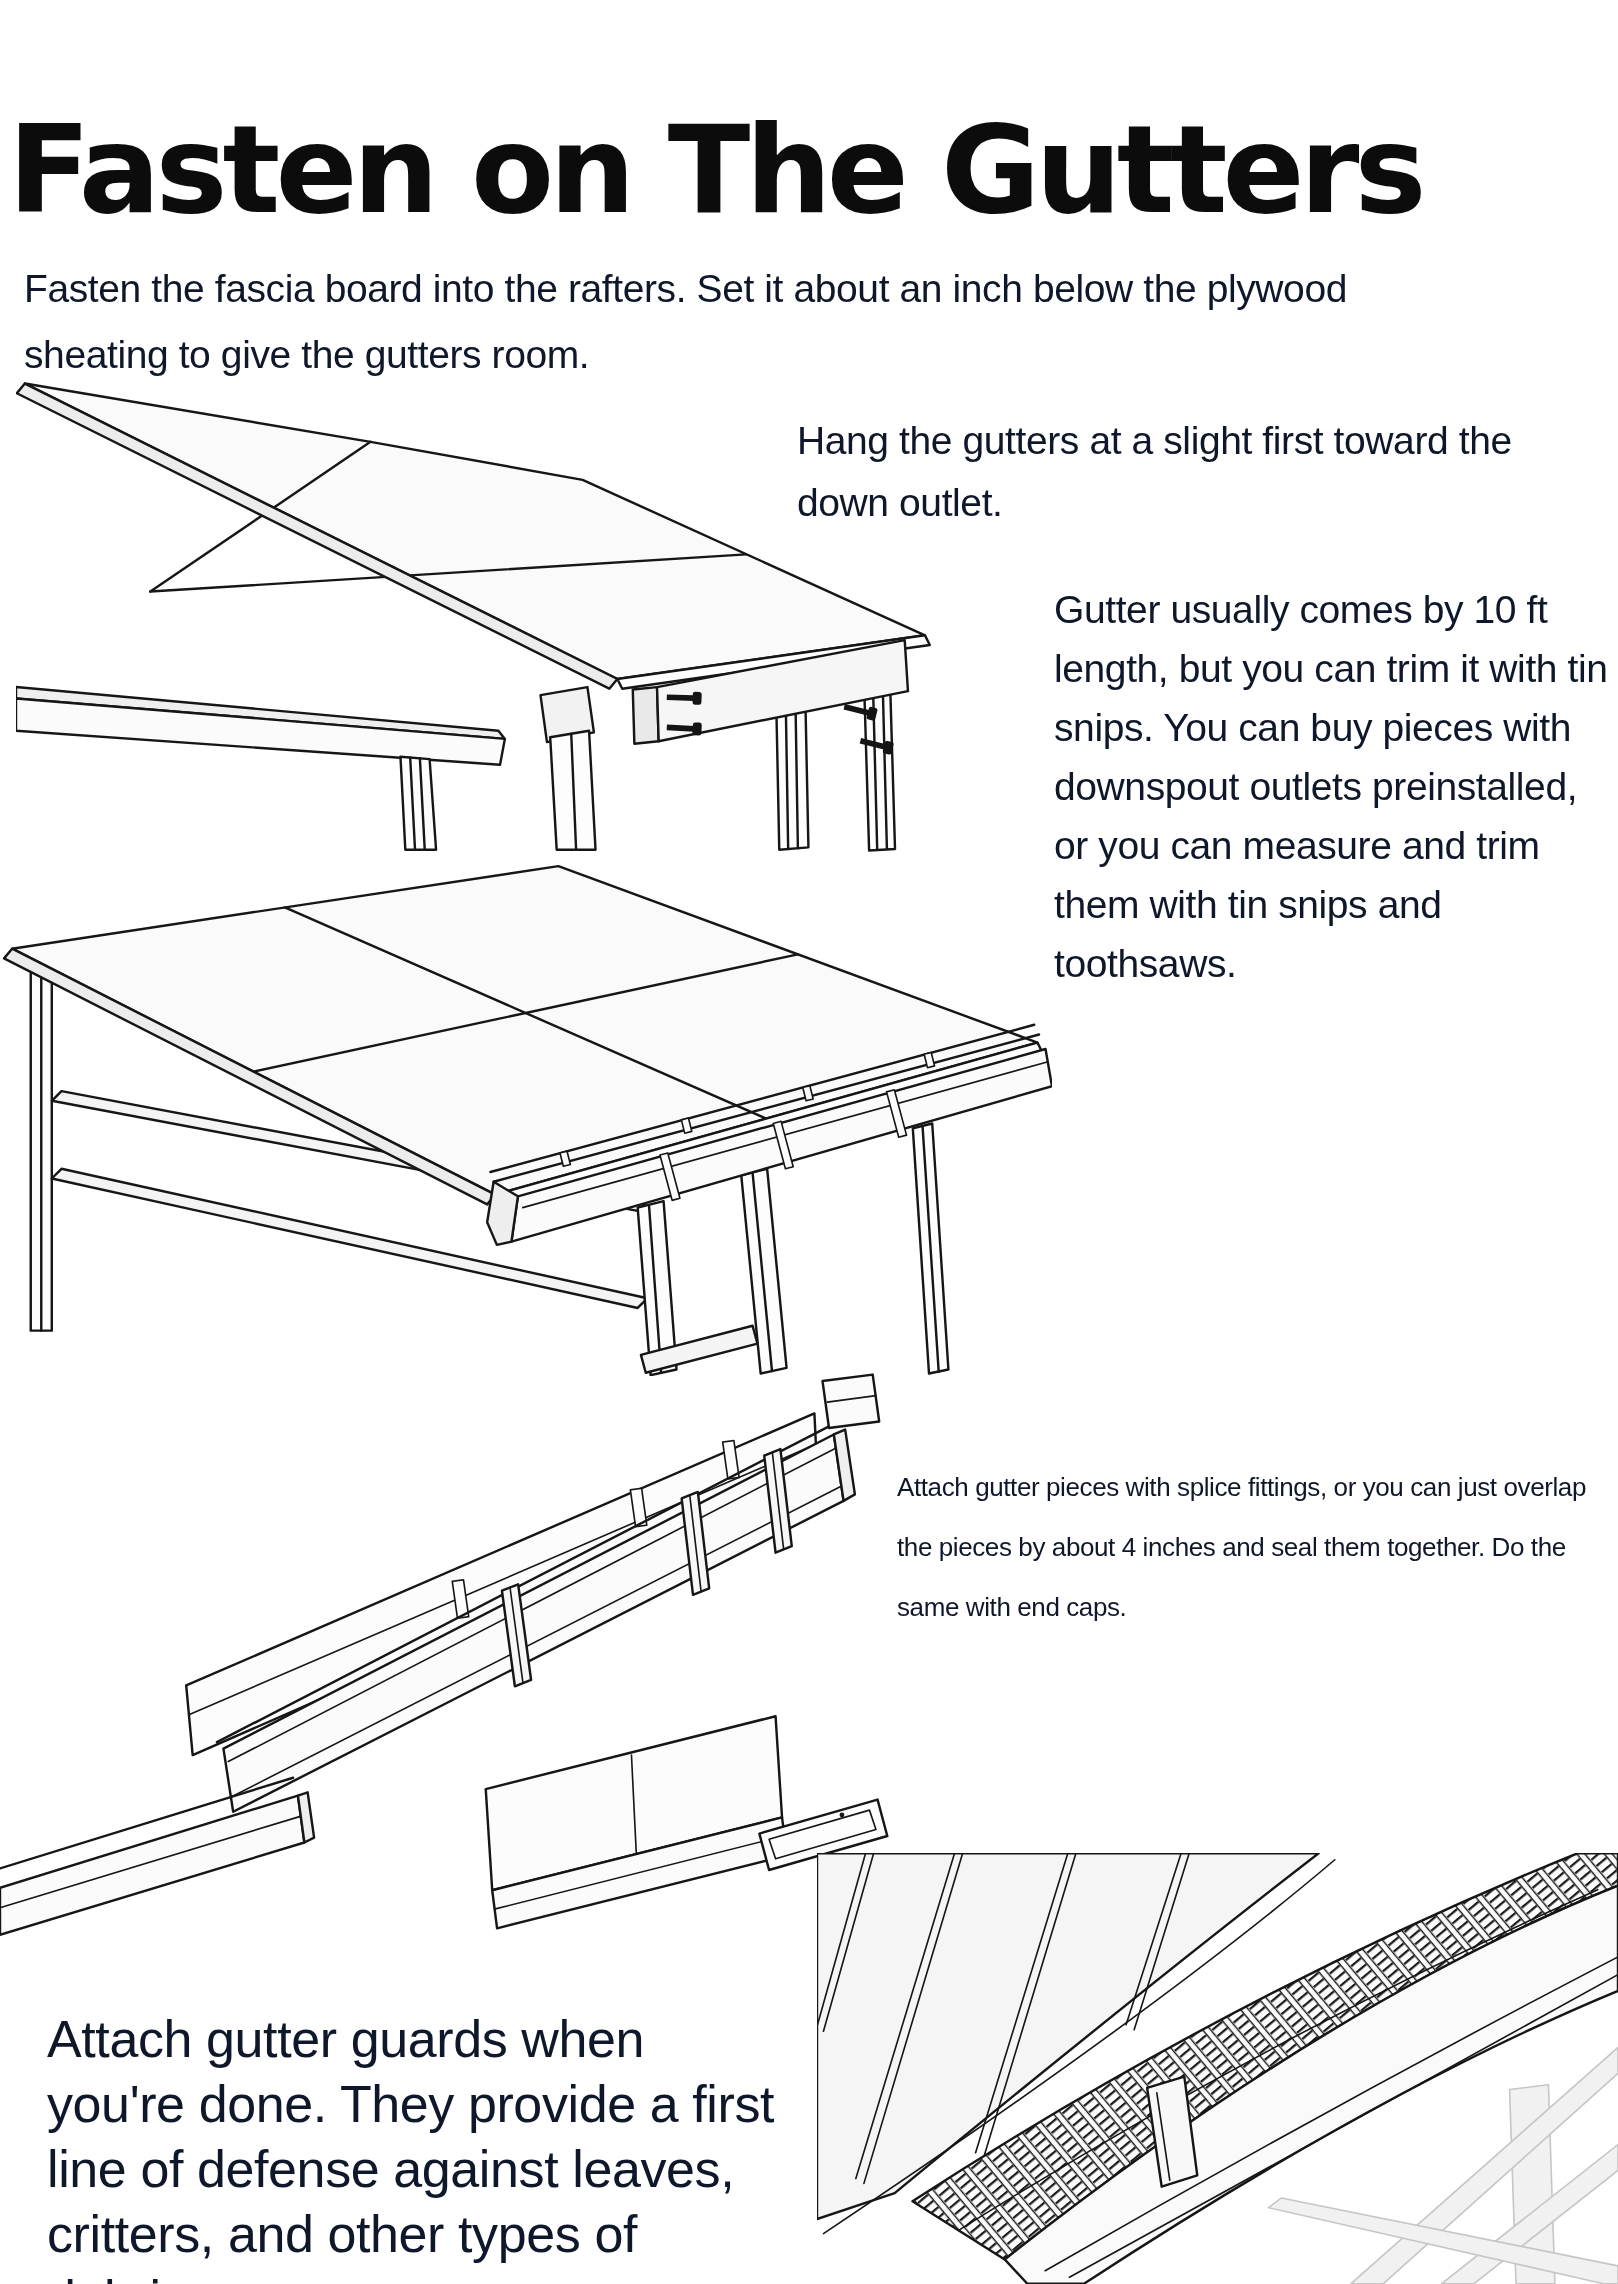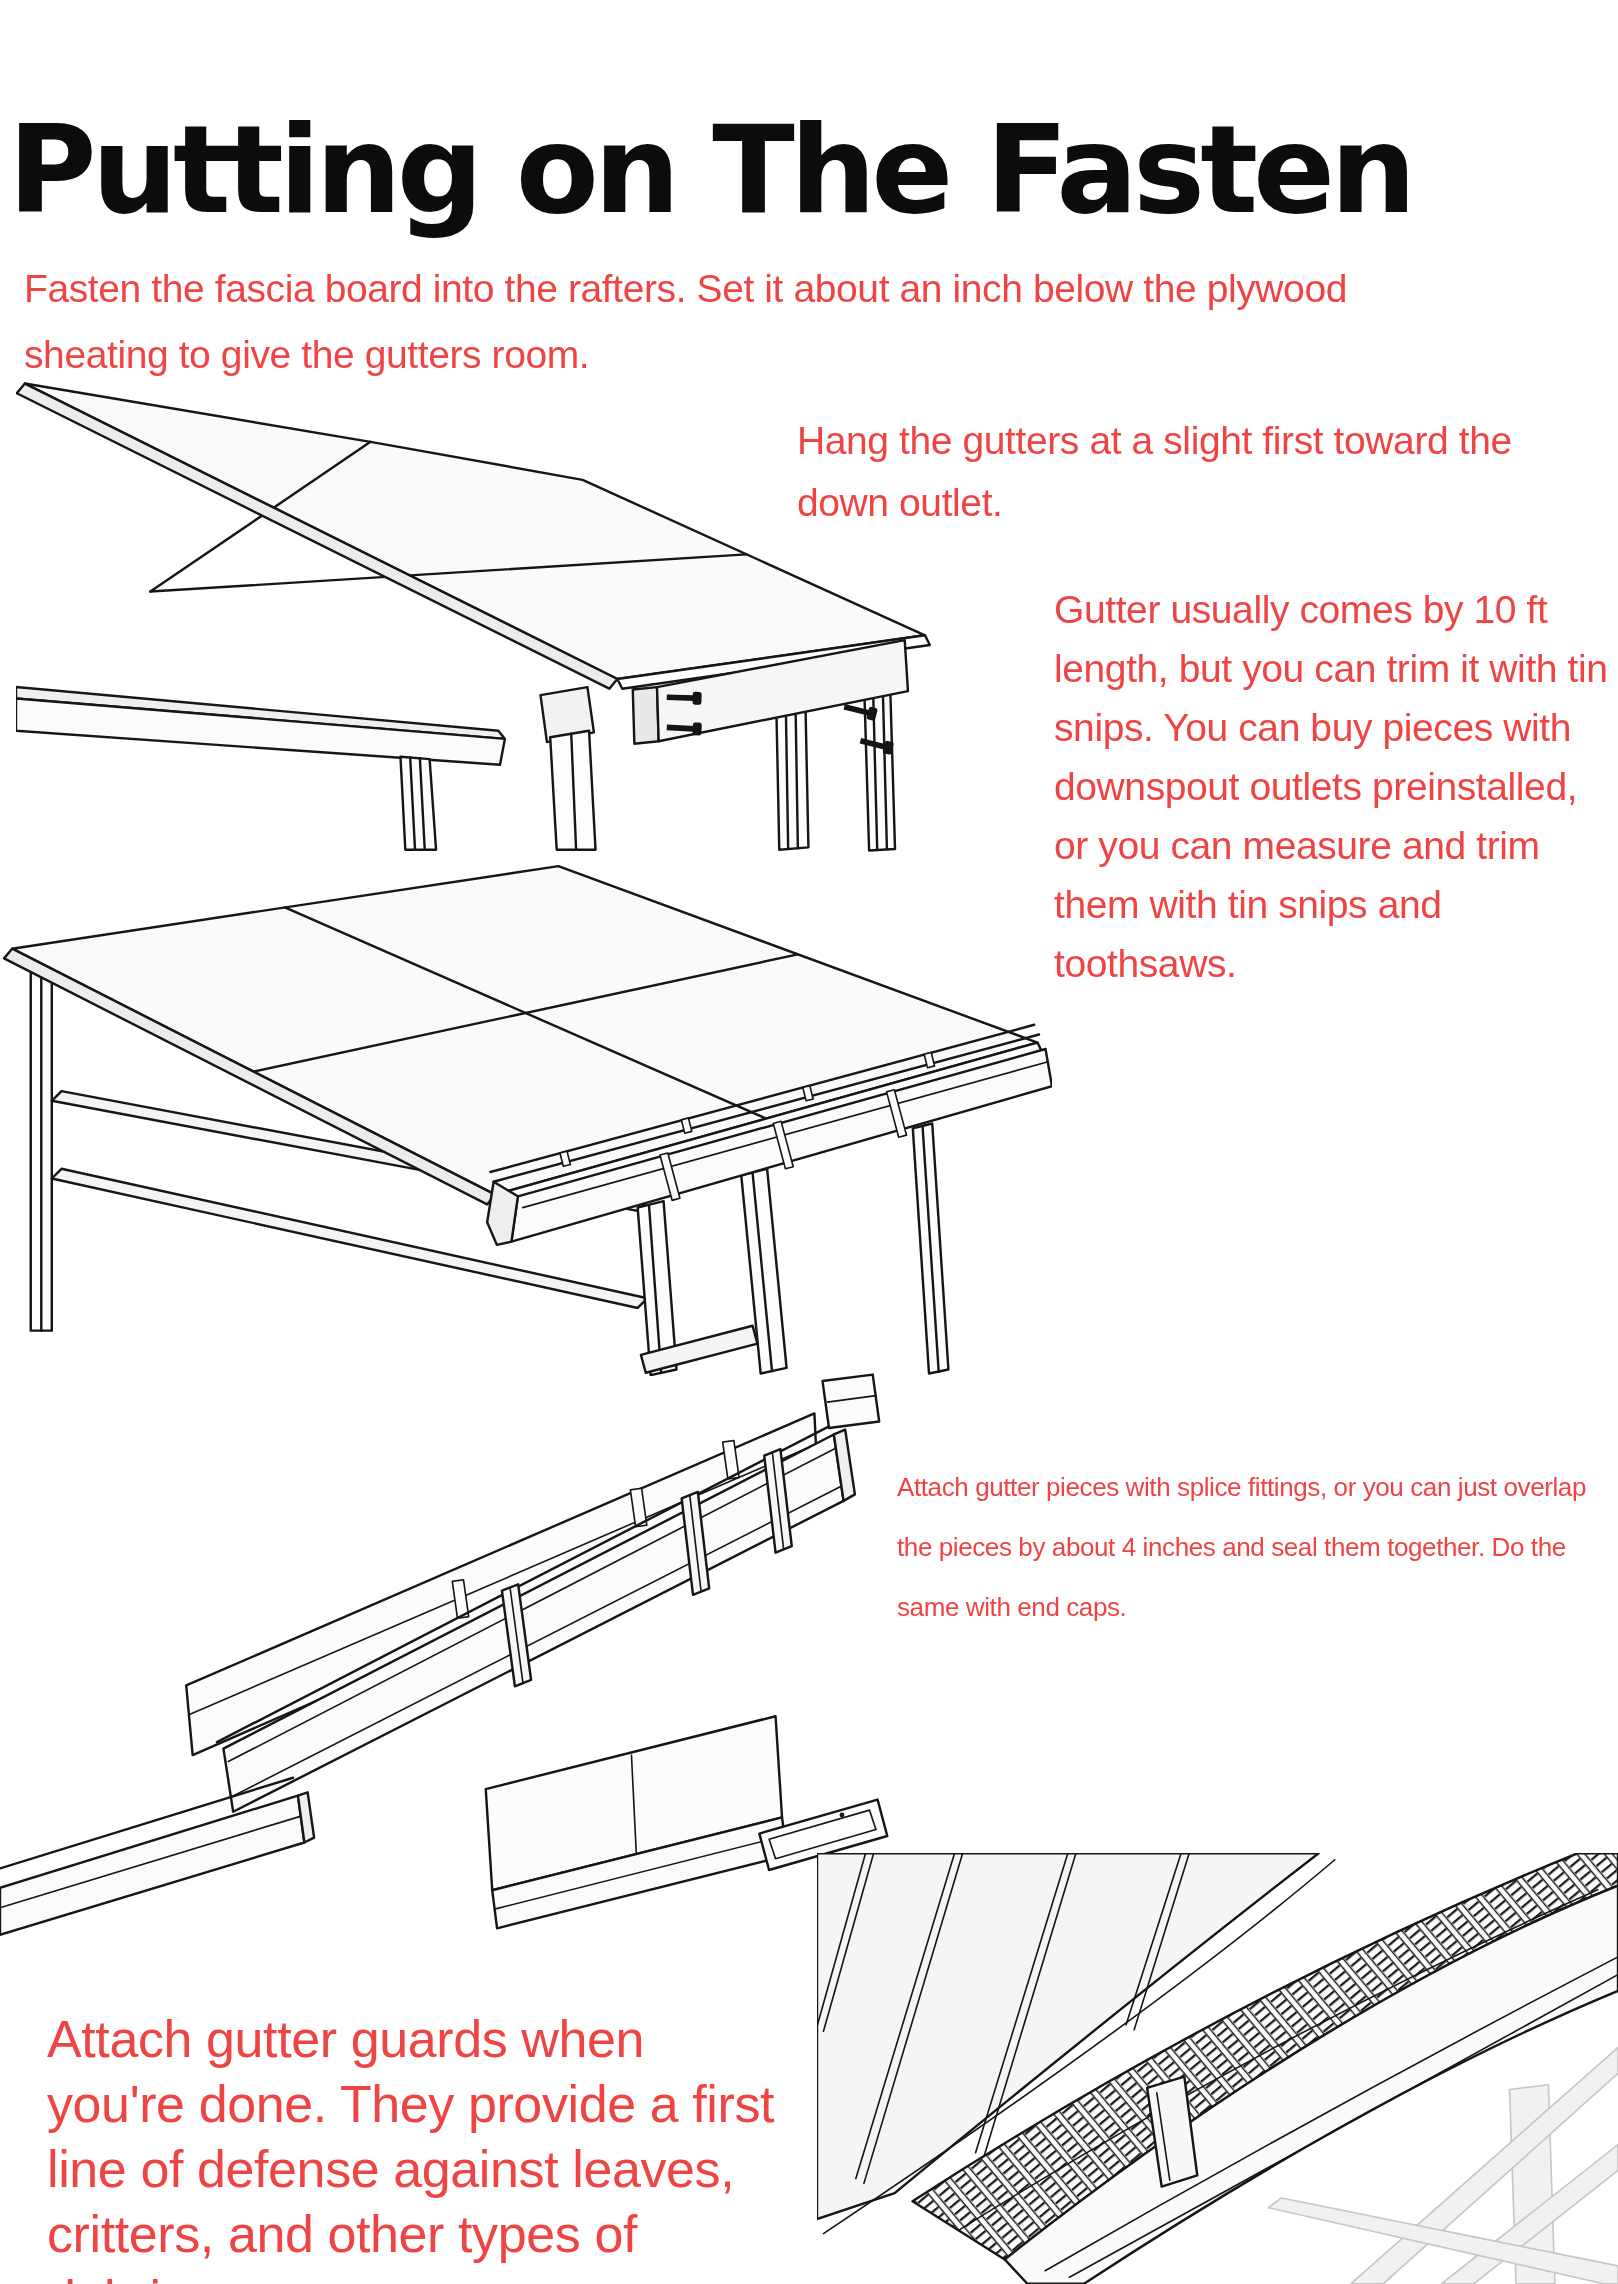--- a/index.html
+++ b/index.html
@@ -8,34 +8,34 @@
     background:#ffffff;color:#101010;
     font-family:"Liberation Sans",sans-serif;
   }
   .abs{position:absolute}
   .title{
     left:8px;top:-11.3px;
     font-family:"DejaVu Sans",sans-serif;
     font-weight:bold;font-size:121px;letter-spacing:-4.9px;line-height:202px;
     white-space:nowrap;color:#0c0c0c;
   }
-  .note{color:#ef4444;letter-spacing:-0.4px}
+  .note{color:#0f172a;letter-spacing:-0.4px}
   #intro{left:24px;top:217px;width:1441px;font-size:39px;line-height:66px}
   #note-slope{left:797px;top:371px;width:805px;font-size:39px;line-height:62px}
   #note-length{left:1054px;top:541px;width:560px;font-size:39px;line-height:59px}
   #note-splice{left:897px;top:1431px;width:722px;font-size:26px;line-height:60px}
   #note-guards{left:47px;top:1955px;width:728px;font-size:52px;line-height:65px}
   svg .ink{stroke:#161616;stroke-width:3;stroke-linejoin:round;stroke-linecap:round}
   svg .thin{stroke:#161616;stroke-width:2;stroke-linejoin:round;stroke-linecap:round}
   svg .faint{stroke:#c6c6c6;stroke-width:2;stroke-linejoin:round}
 </style>
 </head>
 <body>
 
-<h1 class="abs title">Putting on The Fasten</h1>
+<h1 class="abs title">Fasten on The Gutters</h1>
 <p class="abs note" id="intro">Fasten the fascia board into the rafters. Set it about an inch below the plywood sheating to give the gutters room.</p>
 <p class="abs note" id="note-slope">Hang the gutters at a slight first toward the down outlet.</p>
 <p class="abs note" id="note-length">Gutter usually comes by 10 ft length, but you can trim it with tin snips. You can buy pieces with downspout outlets preinstalled, or you can measure and trim them with tin snips and toothsaws.</p>
 <p class="abs note" id="note-splice">Attach gutter pieces with splice fittings, or you can just overlap the pieces by about 4 inches and seal them together. Do the same with end caps.</p>
 <p class="abs note" id="note-guards">Attach gutter guards when you're done. They provide a first line of defense against leaves, critters, and other types of debris.</p>
 
 <svg class="abs" style="left:16px;top:368px" width="947" height="486" viewBox="0 0 1170 600" role="img" aria-label="Roof corner in perspective: fascia board screwed into the rafters an inch below the plywood sheathing">
   <g class="ink" fill="none">
 
     <g>

